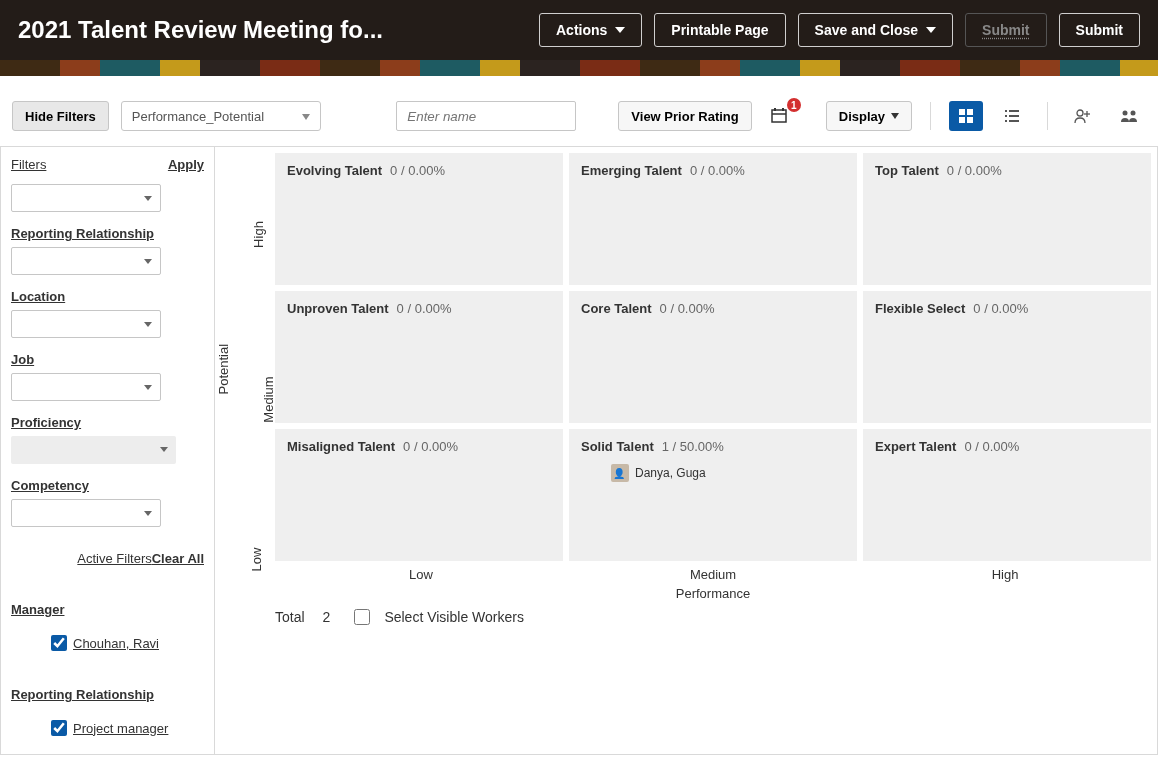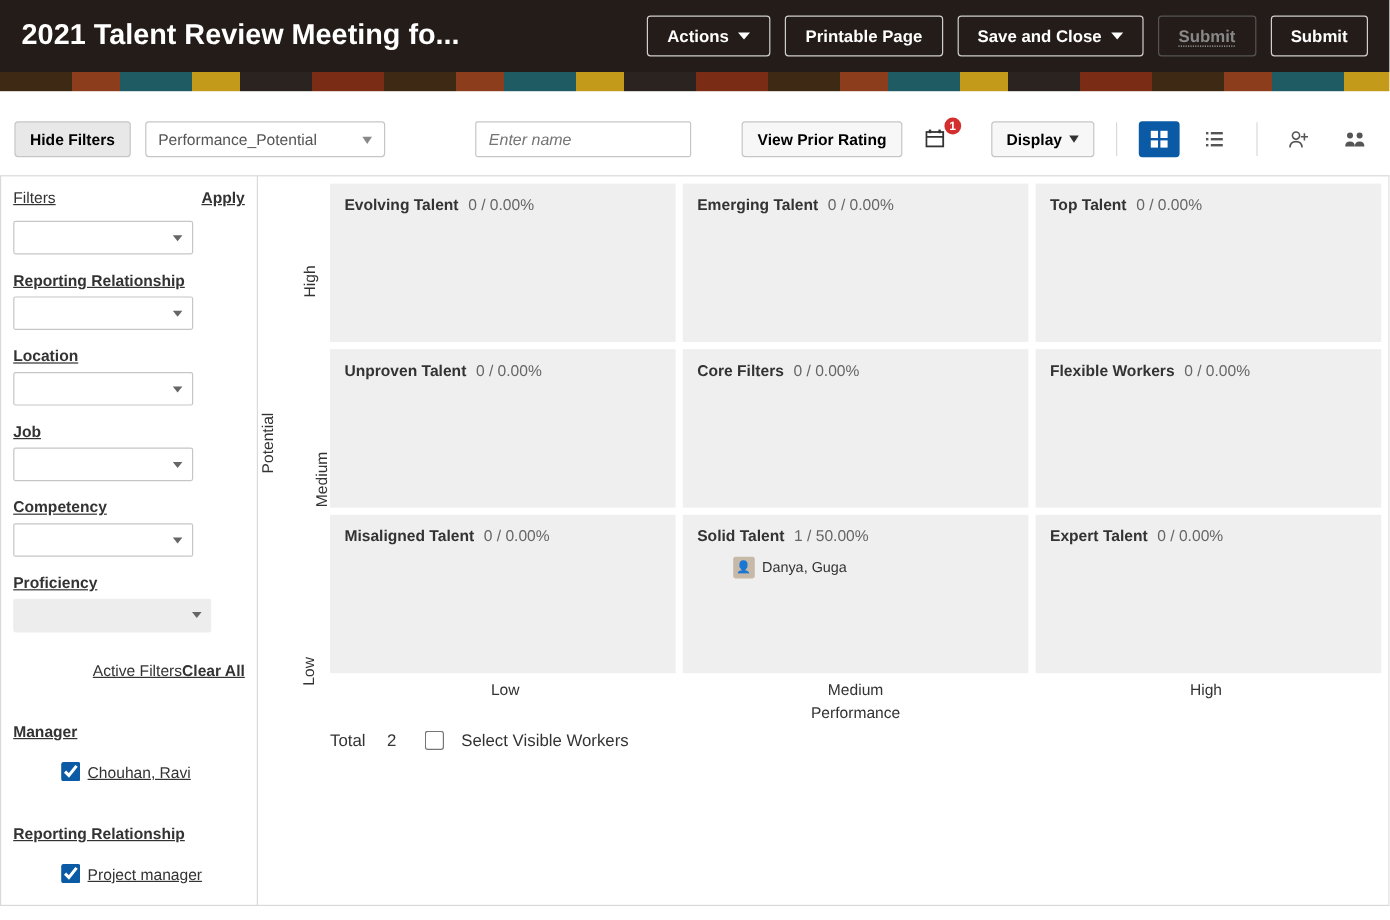--- a/index.html
+++ b/index.html
@@ -185,28 +185,28 @@
           <span class="caret-small"></span>
         </div>
     </div>
     <div class="filter-group">
       <label>Job</label>
       <div class="filter-select">
           <span class="caret-small"></span>
         </div>
     </div>
     <div class="filter-group">
-      <label>Competency</label>
-      <div class="filter-select">
-          <span class="caret-small"></span>
-        </div>
-    </div>
-    <div class="filter-group">
       <label>Proficiency</label>
       <div class="filter-select disabled">
+          <span class="caret-small"></span>
+        </div>
+    </div>
+    <div class="filter-group">
+      <label>Competency</label>
+      <div class="filter-select">
           <span class="caret-small"></span>
         </div>
     </div>
 
     <div class="active-head">
       <h4>Active Filters</h4>
       <span class="link">Clear All</span>
     </div>
     <span class="active-group-label">Manager</span>
     <div class="check-row">
@@ -224,22 +224,22 @@
     <div class="ylabel">Potential</div>
     <div class="ylabel-row ylabel-high">High</div>
     <div class="ylabel-row ylabel-med">Medium</div>
     <div class="ylabel-row ylabel-low">Low</div>
 
     <div class="ninebox" id="ninebox">
         <div class="cell"><span class="cell-title">Evolving Talent</span><span class="cell-stats">0 / 0.00%</span></div>
         <div class="cell"><span class="cell-title">Emerging Talent</span><span class="cell-stats">0 / 0.00%</span></div>
         <div class="cell"><span class="cell-title">Top Talent</span><span class="cell-stats">0 / 0.00%</span></div>
         <div class="cell"><span class="cell-title">Unproven Talent</span><span class="cell-stats">0 / 0.00%</span></div>
-        <div class="cell"><span class="cell-title">Core Filters</span><span class="cell-stats">0 / 0.00%</span></div>
-        <div class="cell"><span class="cell-title">Flexible Workers</span><span class="cell-stats">0 / 0.00%</span></div>
+        <div class="cell"><span class="cell-title">Core Talent</span><span class="cell-stats">0 / 0.00%</span></div>
+        <div class="cell"><span class="cell-title">Flexible Select</span><span class="cell-stats">0 / 0.00%</span></div>
         <div class="cell"><span class="cell-title">Misaligned Talent</span><span class="cell-stats">0 / 0.00%</span></div>
         <div class="cell"><span class="cell-title">Solid Talent</span><span class="cell-stats">1 / 50.00%</span><div class="worker">
             <div class="avatar">👤</div>
             <span>Danya, Guga</span>
           </div></div>
         <div class="cell"><span class="cell-title">Expert Talent</span><span class="cell-stats">0 / 0.00%</span></div>
       </div>
 
     <div class="xaxis">
       <span>Low</span>

